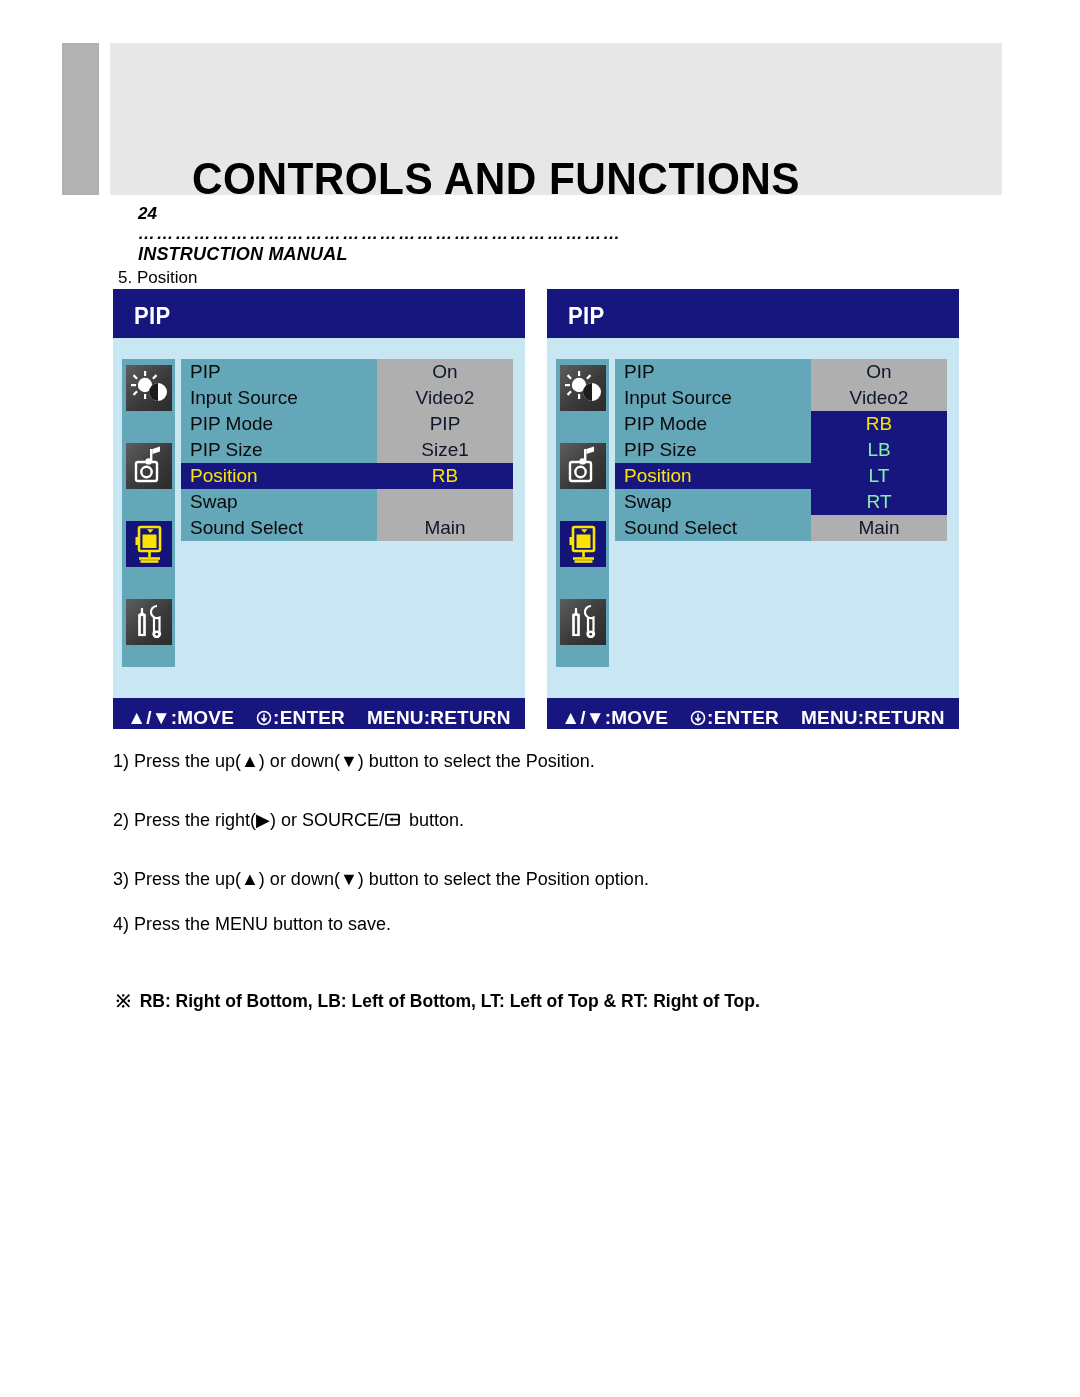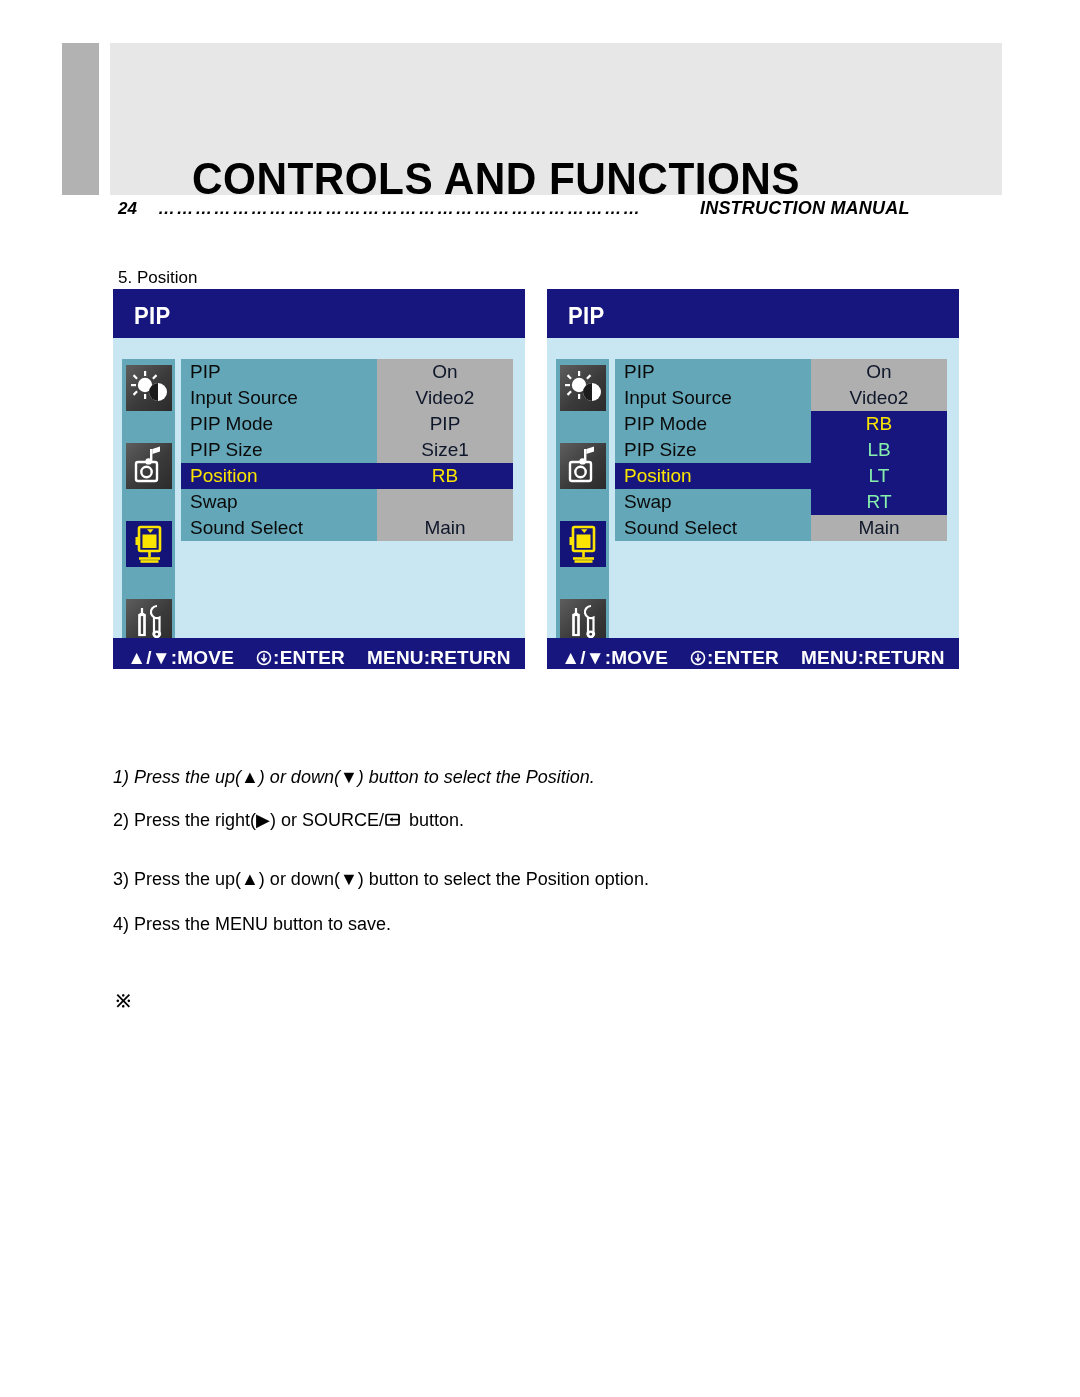--- a/index.html
+++ b/index.html
@@ -50,64 +50,65 @@
     transform: scaleX(0.94);
     transform-origin: left center;
     white-space: nowrap;
     line-height: 1;
   }
 
   
   #manual-line {
     position: absolute;
     left: 118px;
-    top: 198px;
+    top: 204px;
     width: 840px;
     height: 26px;
     display: flex;
     align-items: baseline;
     font-style: italic;
     font-weight: bold;
     font-size: 17px;
     color: #000;
+    flex-direction: column;
   }
   #page-number {
     width: 40px;
   }
   #dotted-leader {
     flex: 0 0 auto;
     width: 528px;
     overflow: hidden;
     white-space: nowrap;
     letter-spacing: 1.6px;
     font-size: 17px;
   }
   #manual-label {
-    margin-left: 14px;
+    margin-left: 20px;
     font-size: 18px;
     letter-spacing: 0.2px;
     white-space: nowrap;
   }
 
   
   #section-heading {
     position: absolute;
     left: 118px;
     top: 268px;
     font-size: 17px;
     font-weight: normal;
     color: #000;
   }
 
   
   .osd {
     position: absolute;
     top: 289px;
     width: 412px;
-    height: 380px;
+    height: 440px;
     background: #c9e7f2;
     box-sizing: border-box;
   }
   #osd-left  { left: 113px; }
   #osd-right { left: 547px; }
 
   .osd-titlebar {
     position: absolute;
     left: 0; top: 0;
     width: 100%;
@@ -231,21 +232,21 @@
     left: 113px;
     top: 752px;
     width: 800px;
   }
   .step {
     font-size: 18px;
     color: #000;
     line-height: 1.1;
     white-space: nowrap;
   }
-  .step-1 { position: absolute; top: 16px; font-style: italic; }
+  .step-1 { position: absolute; top: 0px; }
   .step-2 { position: absolute; top: 59px; display: flex; align-items: center; }
   .step-3 { position: absolute; top: 118px; }
   .step-4 { position: absolute; top: 163px; }
   .src-glyph { display: inline-block; width: 17px; height: 17px; margin: 0 7px 0 1px; }
 
   
   #footnote {
     position: absolute;
     left: 116px;
     top: 988px;
@@ -505,13 +506,14 @@
       </svg>
     </span>
     <span>button.</span>
   </div>
   <div class="step step-3">3) Press the up(▲) or down(▼) button to select the Position option.</div>
   <div class="step step-4">4) Press the MENU button to save.</div>
 </div>
 
 <div id="footnote">
   <span>※</span>
+  <span>RB: Right of Bottom, LB: Left of Bottom, LT: Left of Top &amp; RT: Right of Top.</span>
 </div>
 
 </body></html>

